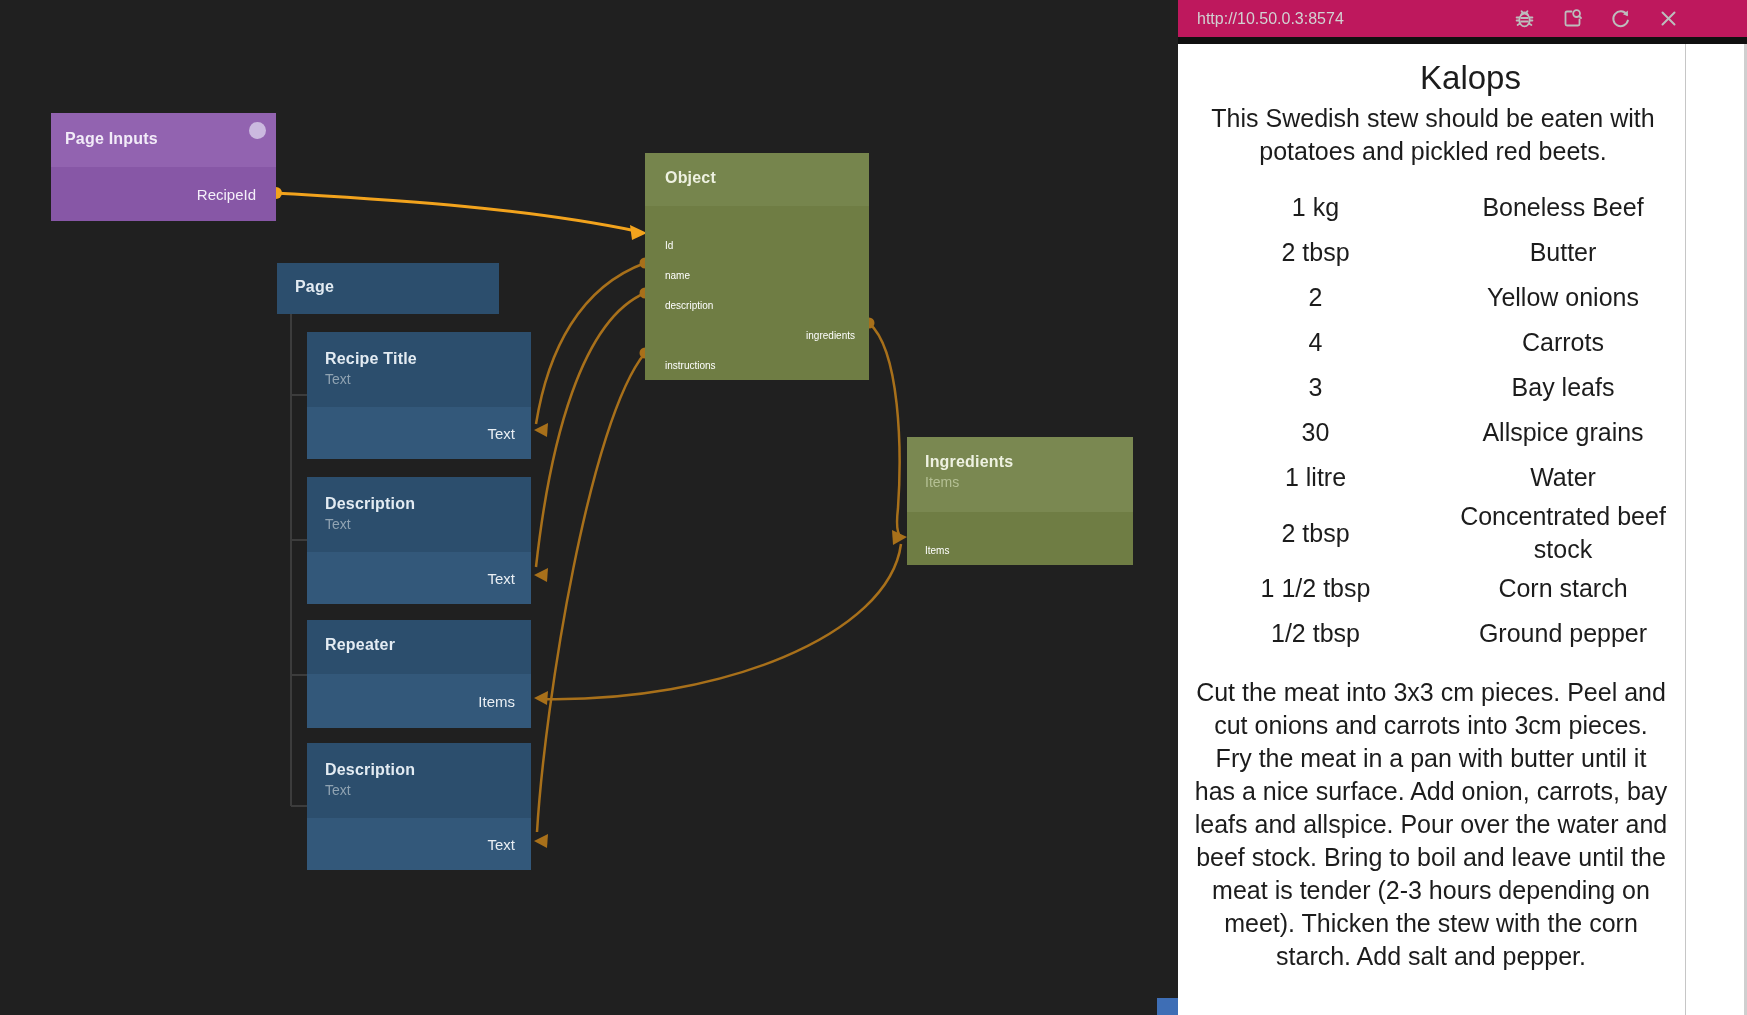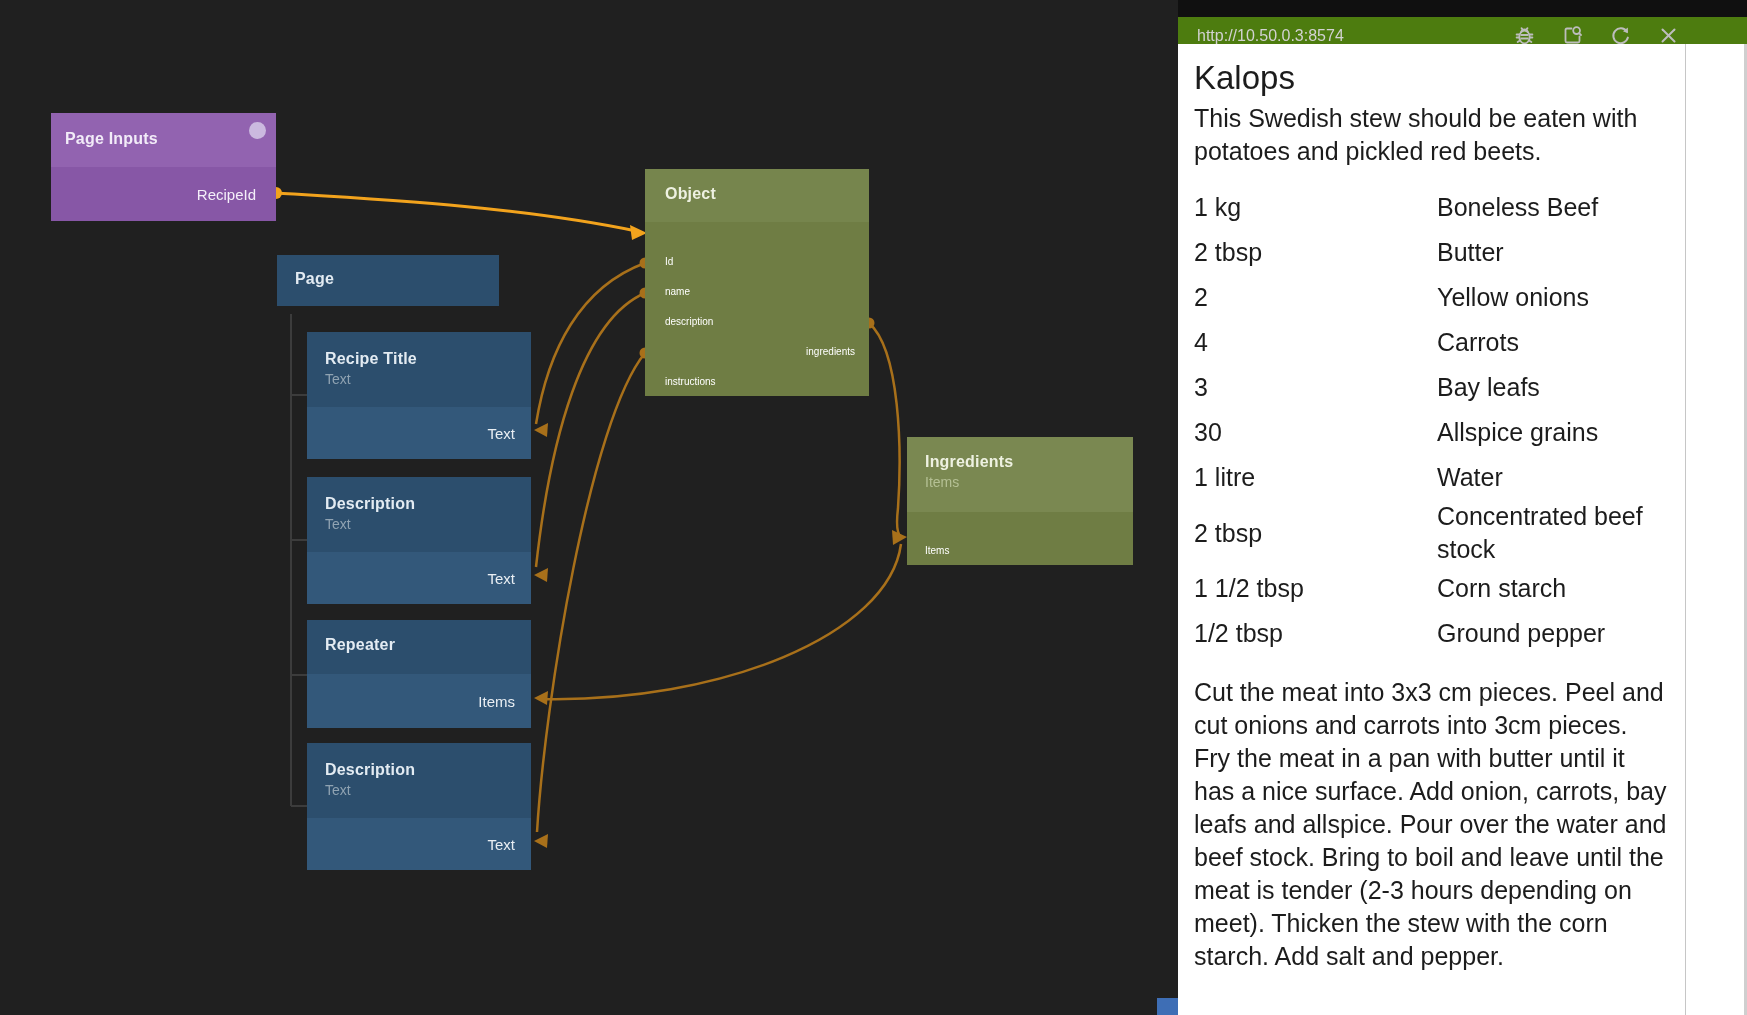--- a/index.html
+++ b/index.html
@@ -35,42 +35,42 @@
   .bdy-tall { height:54px; }
 
   
   .n-green .hdr { background:#76854d; }
   .n-green .ttl { color:#eef1e1; }
   .n-green .sub { color:#b5c094; margin-top:3px; }
   .n-green .bdy { background:#6f7d44; }
   .n-green .port { color:#ffffff; font-size:10px;margin-top:24px; }
 
   #object { left:645px; top:153px; width:224px; }
-  #object .hdr { height:53px; padding:16px 0 0 20px;margin-top:16px; }
+  #object .hdr { height:53px; padding:16px 0 0 20px; }
   #object .bdy { height:174px; padding-top:12px; }
   #object .prow { height:30px; display:flex; align-items:center; padding:0 14px 0 20px; }
   #object .prow.out { justify-content:flex-end; }
 
   #ingredients-node { left:907px; top:437px; width:226px; }
   #ingredients-node .hdr { height:75px; padding:16px 0 0 18px; }
   #ingredients-node .bdy { height:53px; display:flex; align-items:center; padding-left:18px; }
 
   
   .corner-blue { position:absolute; left:1157px; top:998px; width:21px; height:17px; background:#3e6eb5; }
 
   
   .panel { position:absolute; left:1178px; top:0; width:569px; height:1015px; background:#101010; }
-  .topbar { position:absolute; left:0; top:17px; width:569px; height:37px; background:#4d7c0f;
+  .topbar { position:absolute; left:0; top:0; width:569px; height:37px; background:#be185d;
             display:flex; align-items:center; padding:0 0 0 19px; }
   .url { color:#d2d2d2; font-size:16px; flex:0 0 auto; }
   .tb-icons { margin-left:auto; display:flex; gap:25px; padding-right:67px; align-items:center; }
   .tb-icons svg { display:block; }
 
   .content { position:absolute; left:0; top:44px; width:569px; height:971px; background:#ffffff;
-             color:#1c1c1c; padding:14px 0 14px 16px; }
+             color:#1c1c1c; padding:14px 0 14px 16px;text-align:center; }
   .scroll-line { position:absolute; left:507px; top:0; width:1px; height:971px; background:#c6c6c6; }
   .edge-strip  { position:absolute; right:0; top:0; width:3px; height:971px; background:#cfcfcf; }
 
   .r-title { font-size:33px; font-weight:400; line-height:40px; }
   .r-desc  { font-size:25px; line-height:33px; margin-top:4px; width:478px; }
   .r-list  { margin-top:17px; }
   .r-row   { display:flex; align-items:center; min-height:45px; }
   .r-amt   { width:243px; font-size:25px; flex:0 0 auto; }
   .r-name  { width:252px; font-size:25px; line-height:33px; }
   .r-inst  { margin-top:20px; font-size:25px; line-height:33px; width:474px; }
@@ -125,21 +125,21 @@
     <div class="node n-purple" id="page-inputs" style="left:51px; top:113px; width:225px;">
       <div class="hdr">
         <span class="ttl">Page Inputs</span>
         <span class="dot-ui"></span>
       </div>
       <div class="bdy">
         <span class="port">RecipeId</span>
       </div>
     </div>
 
-    <div class="node n-blue" id="page" style="left:277px; top:255px; width:222px;">
+    <div class="node n-blue" id="page" style="left:277px; top:263px; width:222px;">
       <div class="hdr" style="height:51px; padding:15px 0 0 18px;">
         <span class="ttl">Page</span>
       </div>
     </div>
 
     <div class="node n-blue" style="left:307px; top:332px; width:224px;">
       <div class="hdr hdr-tall">
         <div class="ttl">Recipe Title</div>
         <div class="sub">Text</div>
       </div>

